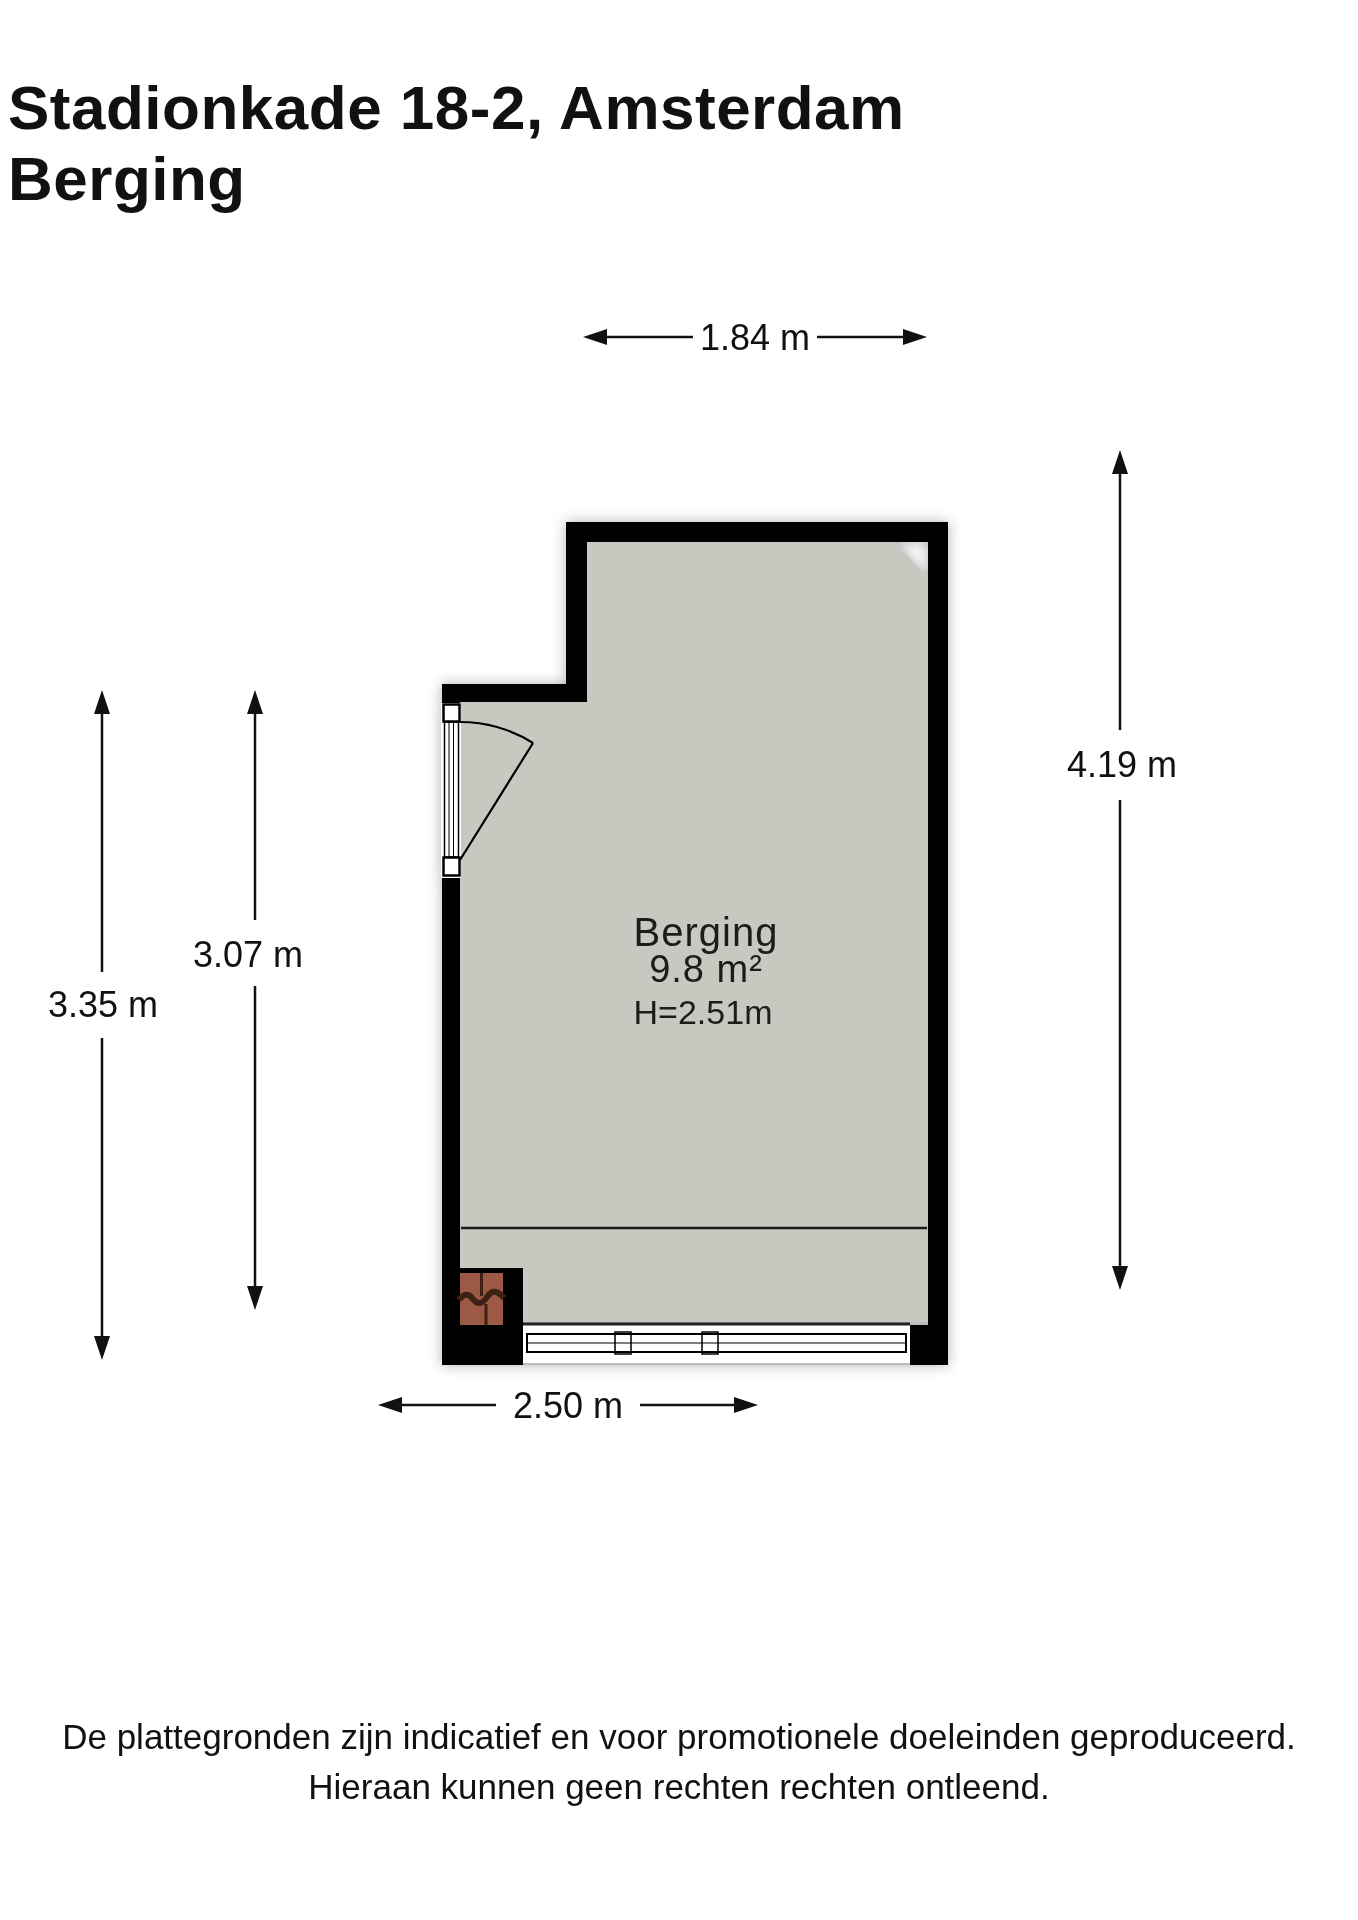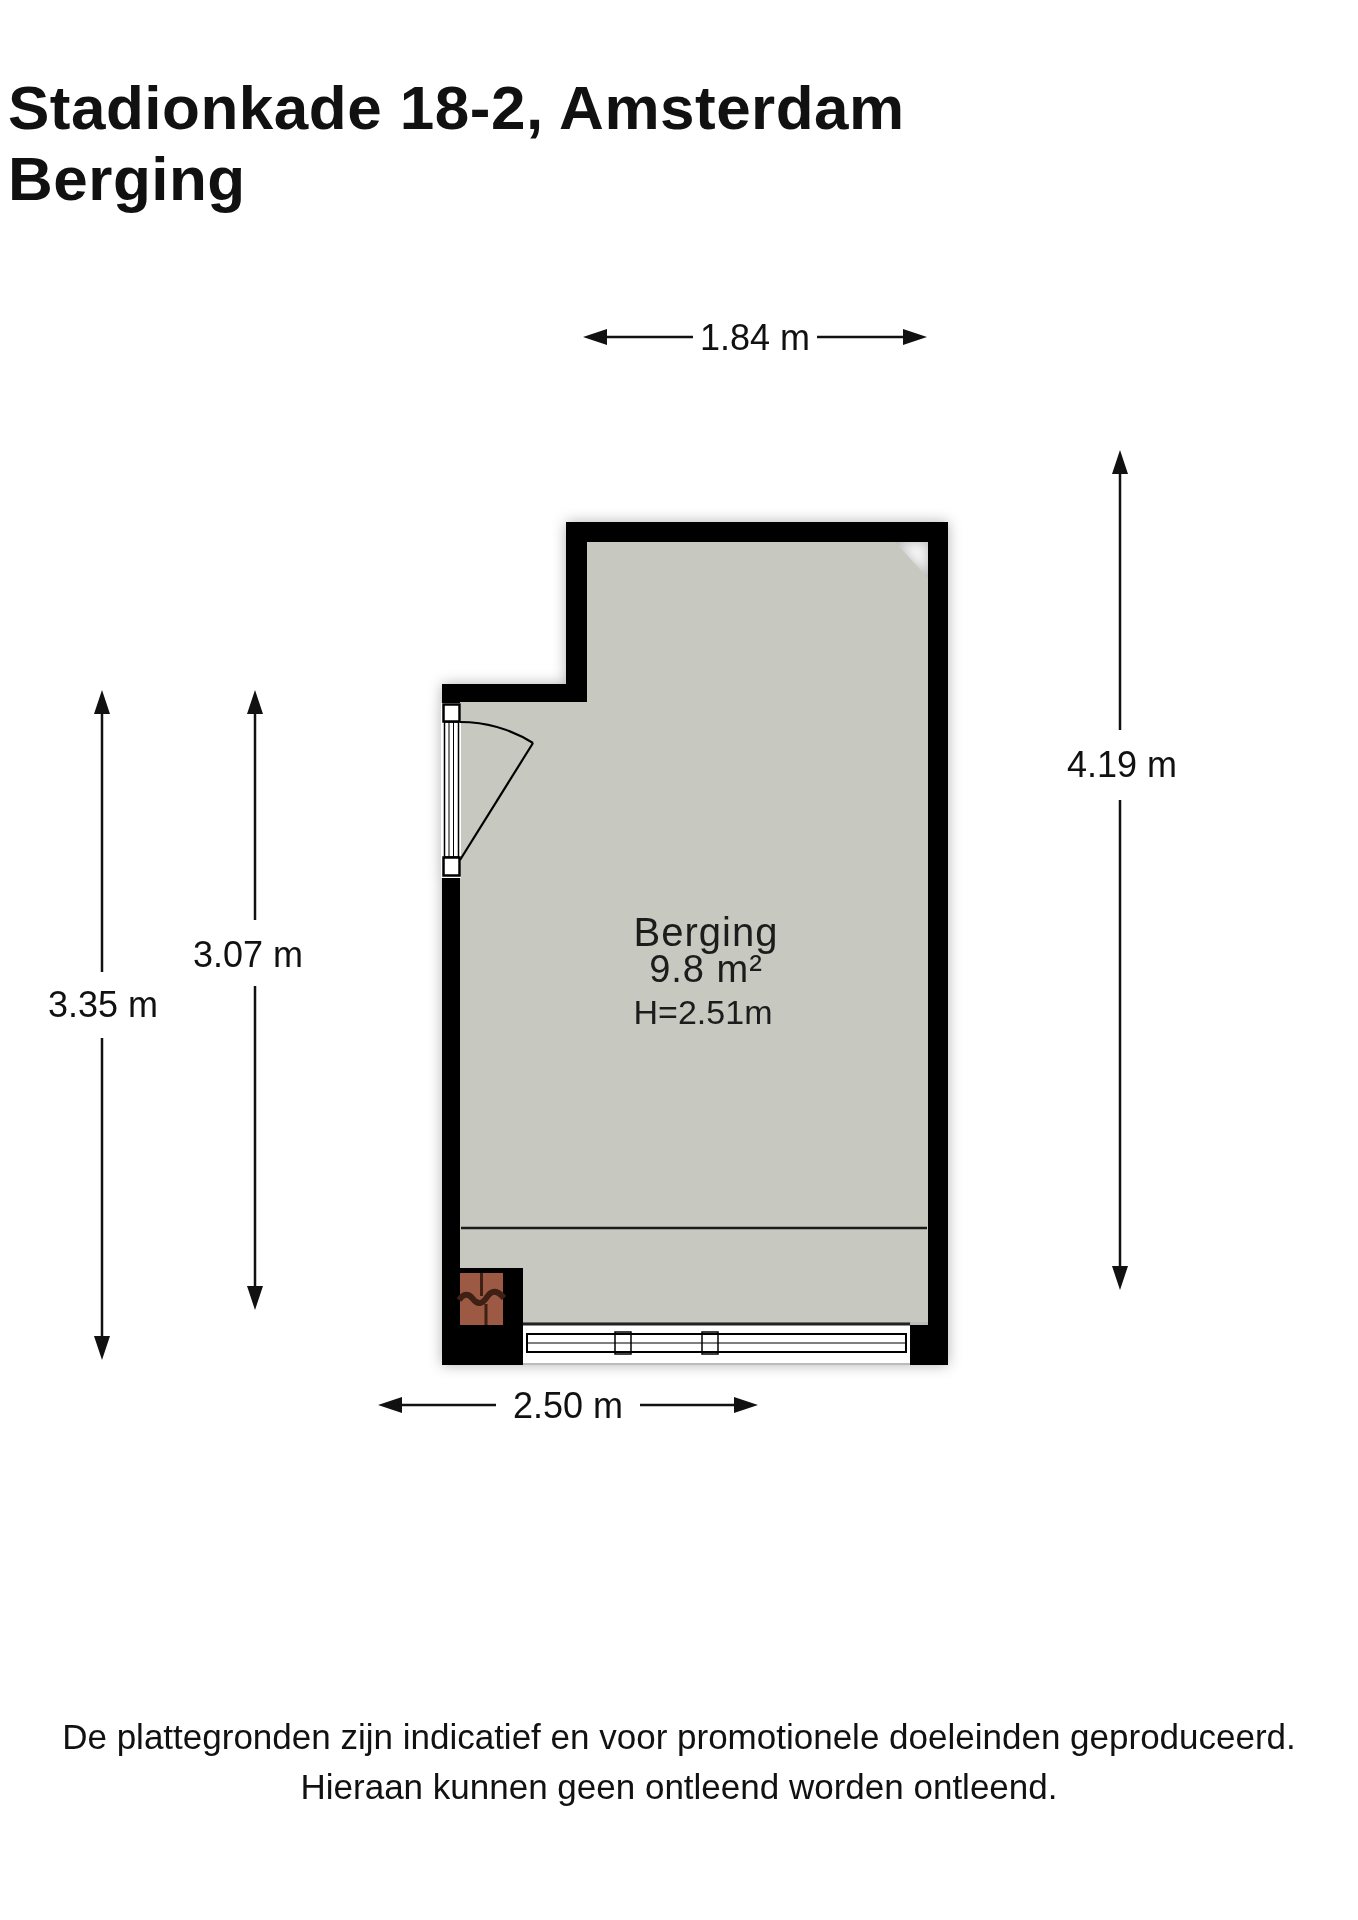--- a/index.html
+++ b/index.html
@@ -135,16 +135,16 @@
       <line class="dim-line" x1="400" y1="1405" x2="496" y2="1405"></line>
       <line class="dim-line" x1="640" y1="1405" x2="736" y2="1405"></line>
       <polygon class="dim-head" points="378,1405 402,1397 402,1413"></polygon>
       <polygon class="dim-head" points="758,1405 734,1397 734,1413"></polygon>
       <text class="dim-label" x="568" y="1418">2.50 m</text>
     </g>
   </svg>
 
   <div class="footer">
     <div>De plattegronden zijn indicatief en voor promotionele doeleinden geproduceerd.</div>
-    <div>Hieraan kunnen geen ontleend worden ontleend.</div>
+    <div>Hieraan kunnen geen rechten rechten ontleend.</div>
   </div>
 
 </div>
 
 </body></html>

